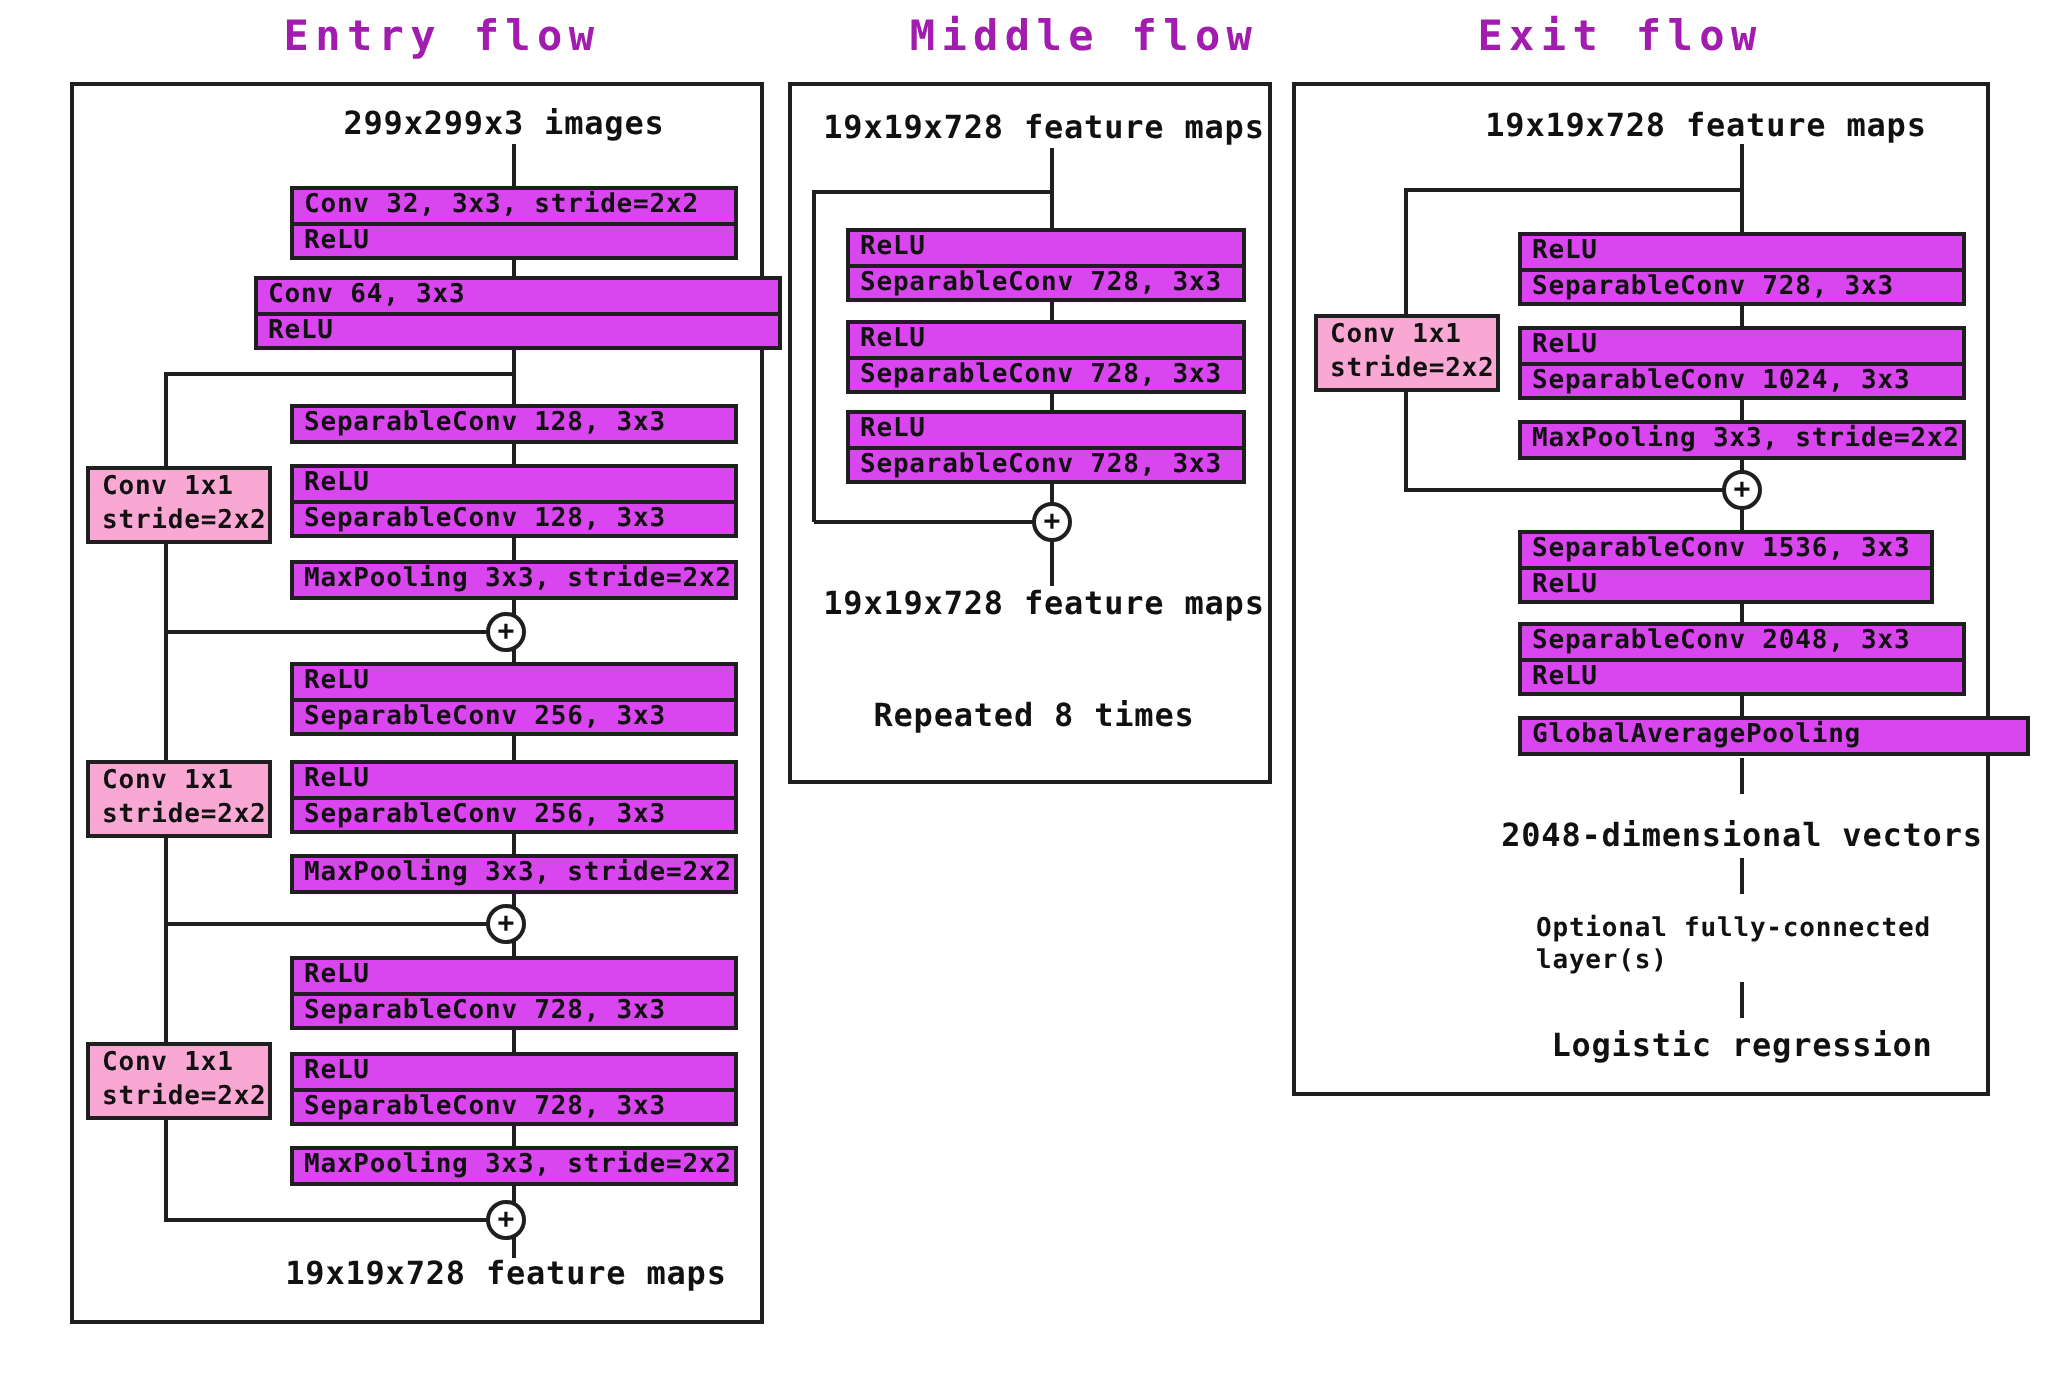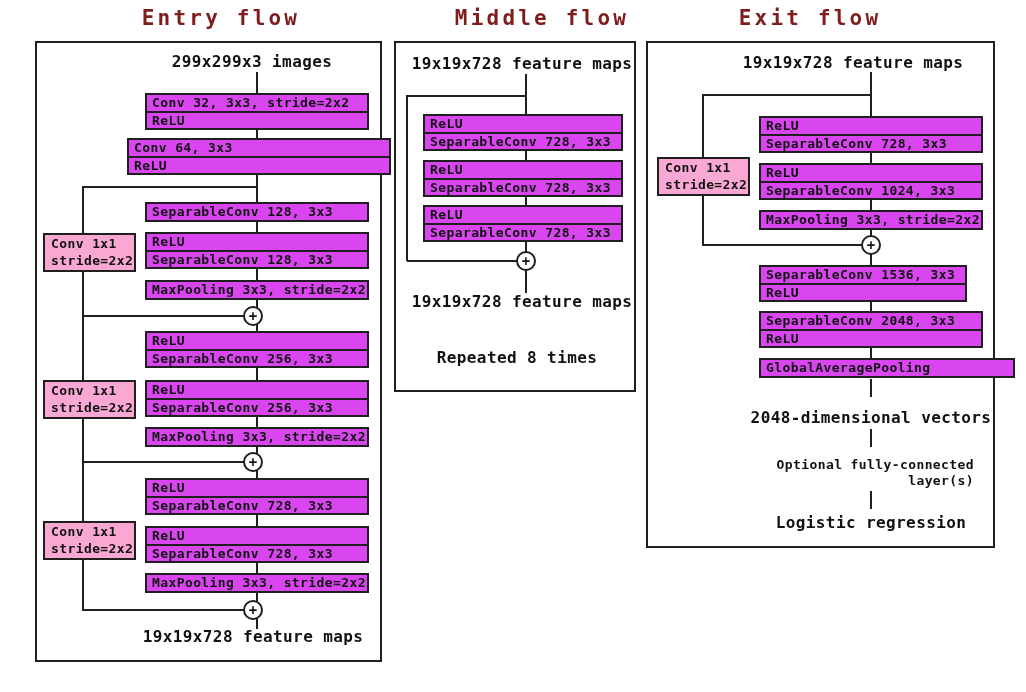--- a/index.html
+++ b/index.html
@@ -4,21 +4,21 @@
 <style>
   html, body { margin:0; padding:0; background:#ffffff; }
   .canvas {
     position:relative; width:1026px; height:692px; background:#ffffff;
     font-family:"DejaVu Sans Mono", "Liberation Mono", monospace;
     color:#111111; overflow:hidden;
   }
   .flow-title {
     position:absolute; transform:translateX(-50%);
     font-size:21px; font-weight:bold; letter-spacing:3.2px;
-    white-space:nowrap; color:#7f1d1d;
+    white-space:nowrap; color:#a21caf;
   }
   .outer {
     position:absolute; border:2px solid #1f1f1f; background:transparent;
   }
   .vline { position:absolute; width:2px; background:#1f1f1f; z-index:1; }
   .hline { position:absolute; height:2px; background:#1f1f1f; z-index:1; }
   .node {
     position:absolute; border:2px solid #1f1f1f; background:#d946ef; z-index:2;
     box-sizing:border-box;
   }
@@ -36,21 +36,21 @@
     letter-spacing:0.4px; white-space:nowrap;
   }
   .caption {
     position:absolute; transform:translateX(-50%);
     font-size:16px; font-weight:bold; letter-spacing:0.4px;
     line-height:16px; white-space:nowrap; z-index:2;
   }
   .caption-wrap {
     position:absolute; transform:translateX(-50%);
     font-size:13px; font-weight:bold; letter-spacing:0.4px; line-height:16px;
-    width:206px; text-align:right; white-space:normal; z-index:2;
+    width:206px; text-align:left; white-space:normal; z-index:2;
   }
   .plus-circle {
     position:absolute; width:20px; height:20px; border-radius:50%;
     border:2px solid #1f1f1f; background:#ffffff; z-index:3;
     transform:translate(-50%,-50%); box-sizing:border-box;
     display:grid; place-items:center;
   }
   .plus-circle span {
     font-size:14px; font-weight:bold; line-height:1; margin-top:-1px;
   }

